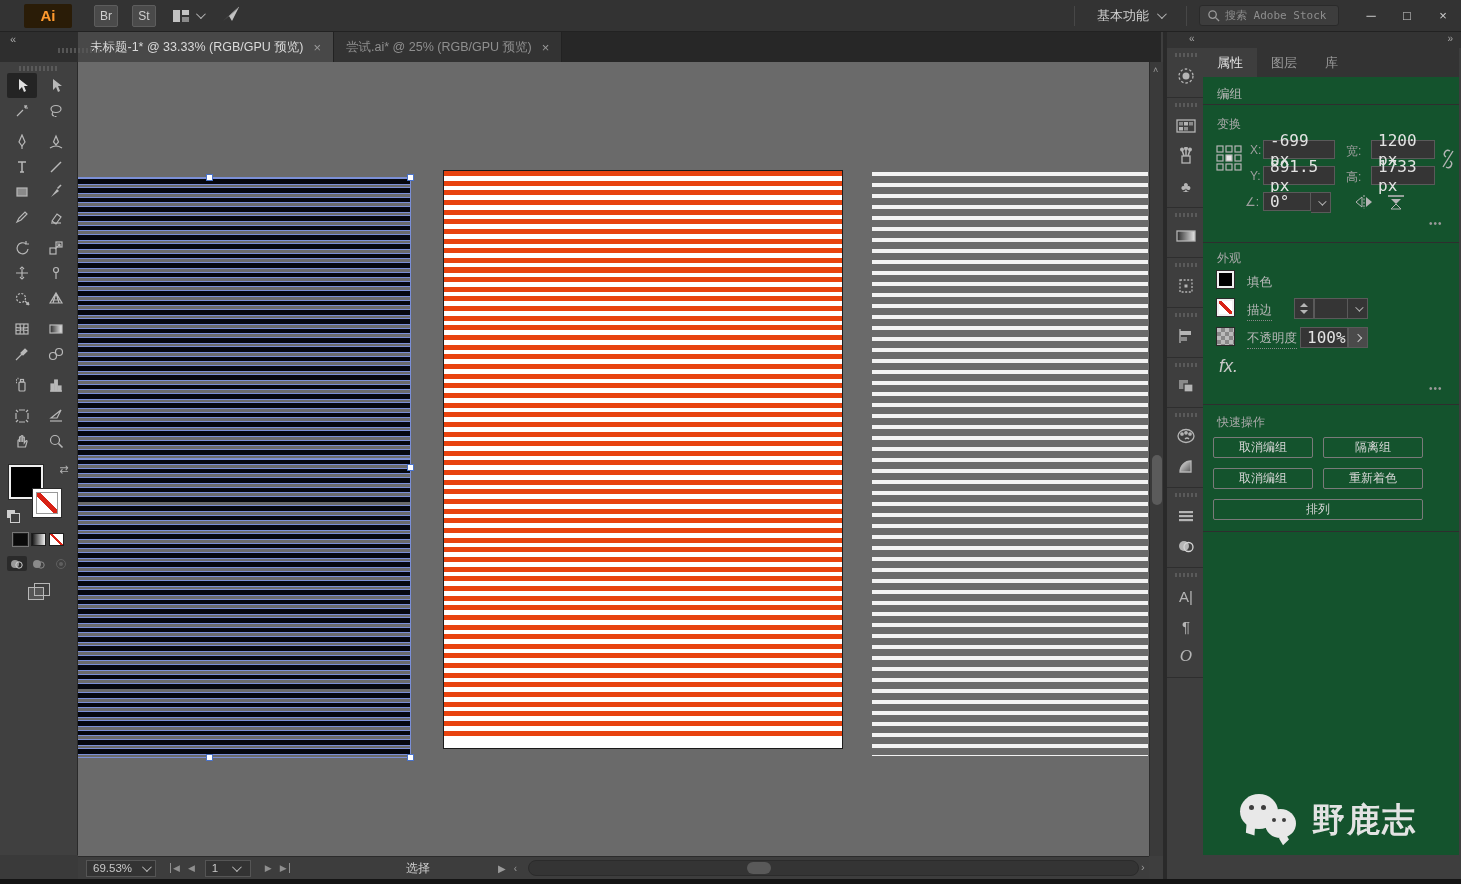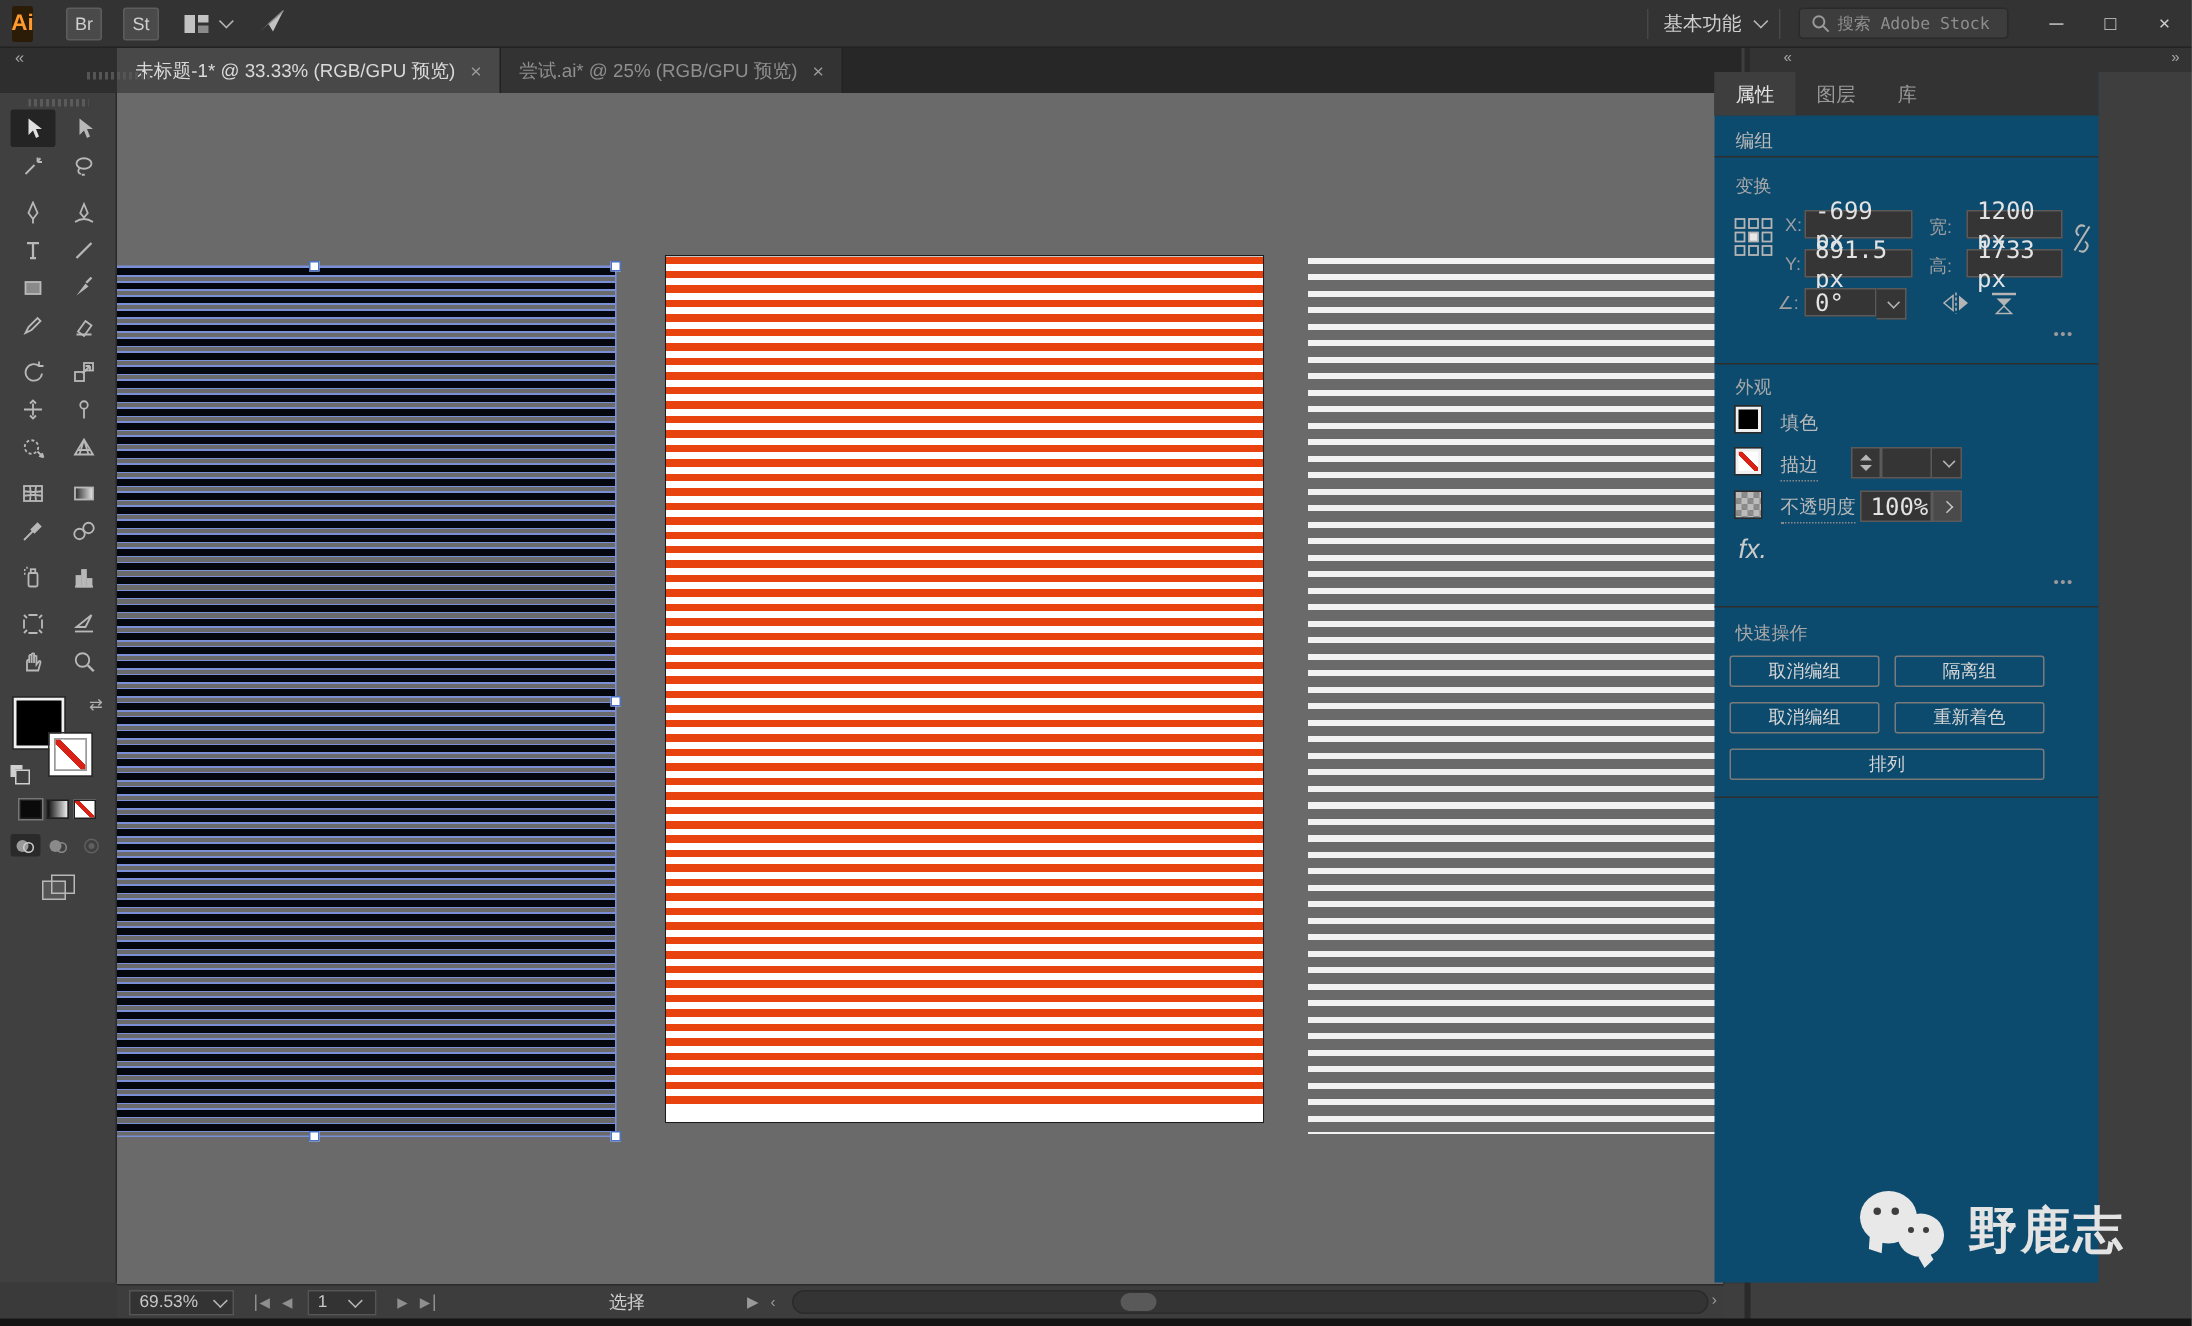--- a/index.html
+++ b/index.html
@@ -2,29 +2,29 @@
 <html style="--bar: #333333; --panel: #3e3e3e; --canvas: #6a6a6a; --orange: #e8430f; --navy: #05070e; --selection: #7b8fd6; --text: #d6d6d6; --accentAi: #ff9a2e;"><head>
 <meta charset="utf-8">
 <style>
   * { margin:0; padding:0; box-sizing:border-box; }
   html,body { width:1461px; height:884px; overflow:hidden; }
   body { font-family:"Liberation Sans","DejaVu Sans",sans-serif; background:var(--panel); color:var(--text); font-size:13px; position:relative; }
   .abs { position:absolute; }
 
   
   #menubar { position:absolute; left:0; top:0; width:1461px; height:32px; background:var(--bar); display:flex; align-items:center; z-index:10; border-bottom:1px solid #222; }
-  .ai-logo { width:14px; height:24px; margin:0 8px 0 8px; background:#2a1c07; color:var(--accentAi); font-weight:bold; font-size:15px; display:flex; align-items:center; justify-content:center; border-radius:2px; }
+  .ai-logo { width:48px; height:24px; margin:0 8px 0 24px; background:#2a1c07; color:var(--accentAi); font-weight:bold; font-size:15px; display:flex; align-items:center; justify-content:center; border-radius:2px; }
   .menus { display:flex; gap:22px; margin-left:6px; }
   .menu { color:#d8d8d8; cursor:default; white-space:nowrap; }
   .mb-sq { width:24px; height:22px; background:#4a4a4a; border:1px solid #5d5d5d; border-radius:2px; color:#cfcfcf; font-size:12px; display:flex; align-items:center; justify-content:center; margin-left:14px; }
   .ws-sw { display:flex; align-items:center; gap:6px; margin-left:16px; }
   .chev { width:7px; height:7px; border-right:1.5px solid #b5b5b5; border-bottom:1.5px solid #b5b5b5; transform:rotate(45deg) translateY(-2px); display:inline-block; }
   .sendic { margin-left:18px; }
   .spacer { flex:1; }
-  .workspace { display:flex; align-items:center; gap:8px; color:#d0d0d0; padding:0 10px; border-left:1px solid #474747; border-right:1px solid #474747; height:20px; }
+  .workspace { display:flex; align-items:center; gap:8px; color:#d0d0d0; padding:0 22px; border-left:1px solid #474747; border-right:1px solid #474747; height:20px; }
   .search { display:flex; align-items:center; gap:5px; background:#3d3d3d; border:1px solid #2a2a2a; border-radius:3px; height:21px; width:140px; margin:0 14px 0 12px; padding:0 7px; }
   .search input { background:transparent; border:none; outline:none; color:#bbb; width:105px; font-size:11px; font-family:"DejaVu Sans Mono",monospace; }
   .search input::placeholder { color:#8e8e8e; }
   .winbtn { width:36px; height:32px; display:flex; align-items:center; justify-content:center; color:#cfcfcf; font-size:13px; }
 
   
   #tabrow { position:absolute; left:0; top:32px; width:1161px; height:30px; background:#272727; display:flex; }
   .tab-stub { width:78px; height:30px; background:#2e2e2e; position:relative; }
   .collapse { position:absolute; left:10px; top:1px; font-size:11px; color:#a8a8a8; letter-spacing:-1px; }
   .dots { position:absolute; left:58px; top:16px; width:42px; height:5px; background:repeating-linear-gradient(to right,#555 0 2px,transparent 2px 4px); }
@@ -96,21 +96,21 @@
   #dockbar .cl { position:absolute; left:22px; top:1px; font-size:10px; color:#a5a5a5; }
   #dockbar .cr { position:absolute; right:8px; top:1px; font-size:10px; color:#a5a5a5; }
   #iconstrip { position:absolute; left:1167px; top:48px; width:38px; height:807px; background:#3e3e3e; border-right:1px solid #2e2e2e; }
   .dgroup { border-bottom:1px solid #2e2e2e; padding:2px 0 6px 0; }
   .ddots { width:22px; height:4px; margin:3px auto 4px auto; background:repeating-linear-gradient(to right,#5a5a5a 0 2px,transparent 2px 4px); }
   .dicon { width:38px; height:30px; display:flex; align-items:center; justify-content:center; color:#b5b5b5; }
   .dicon svg { stroke:#b5b5b5; fill:none; stroke-width:1.3; }
   .dglyph { font-size:15px; color:#b5b5b5; font-style:normal; }
 
   
-  #props { position:absolute; left:1143px; top:48px; width:256px; height:807px; background:#0c4a6e; }
+  #props { position:absolute; left:1203px; top:48px; width:256px; height:807px; background:#14532d; }
   .ptabs { display:flex; height:29px; background:#333; }
   .ptab { padding:0 14px; display:flex; align-items:center; color:#9a9a9a; font-size:13px; }
   .ptab.active { background:#3e3e3e; color:#e4e4e4; }
   .plabel { color:#b9b9b9; font-size:12.5px; }
   .sec-title { color:#a8a8a8; font-size:12px; }
   .divider { position:absolute; left:0; width:256px; height:1px; background:#2e2e2e; }
   .field { background:#353535; border:1px solid #5a5a5a; color:#e3e3e3; font-size:16px; display:flex; align-items:center; padding:0 6px; height:19px; font-family:"DejaVu Sans Mono",monospace; }
   .flabel { color:#9f9f9f; font-size:12px; }
   .more { color:#9a9a9a; font-size:10px; letter-spacing:1px; }
   .dotted-u { border-bottom:1px dotted #8a8a8a; padding-bottom:1px; }

